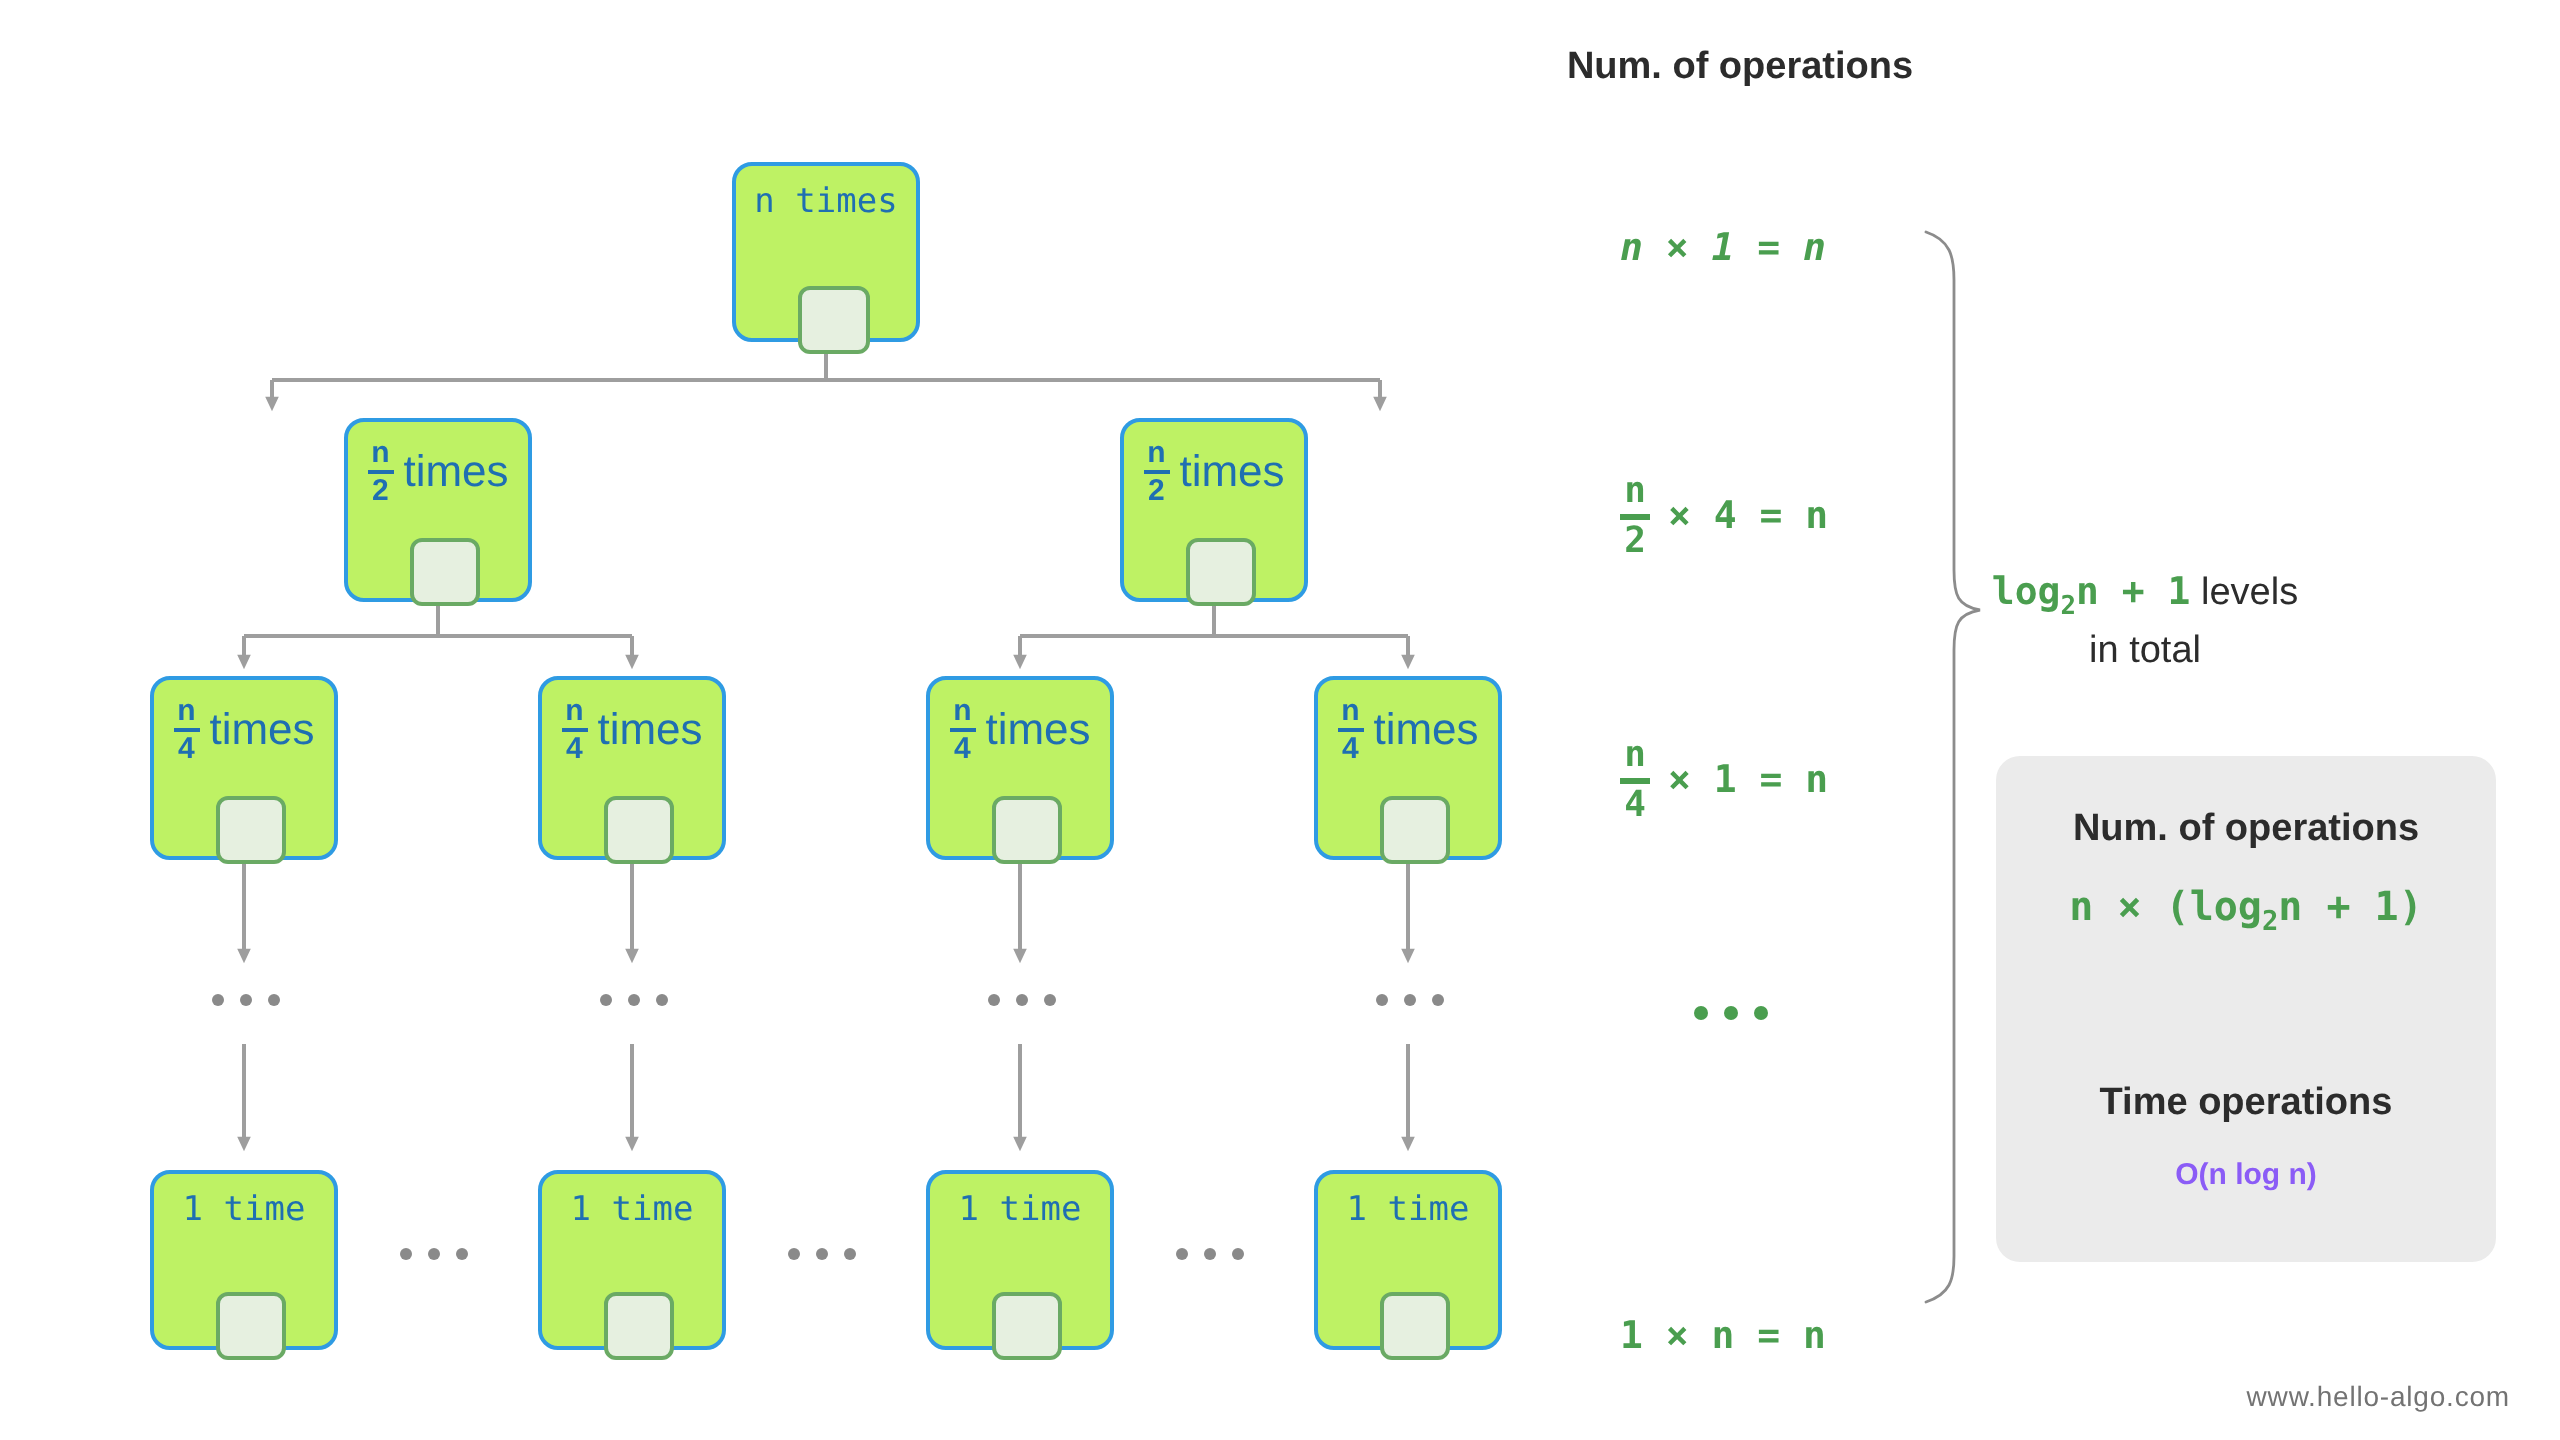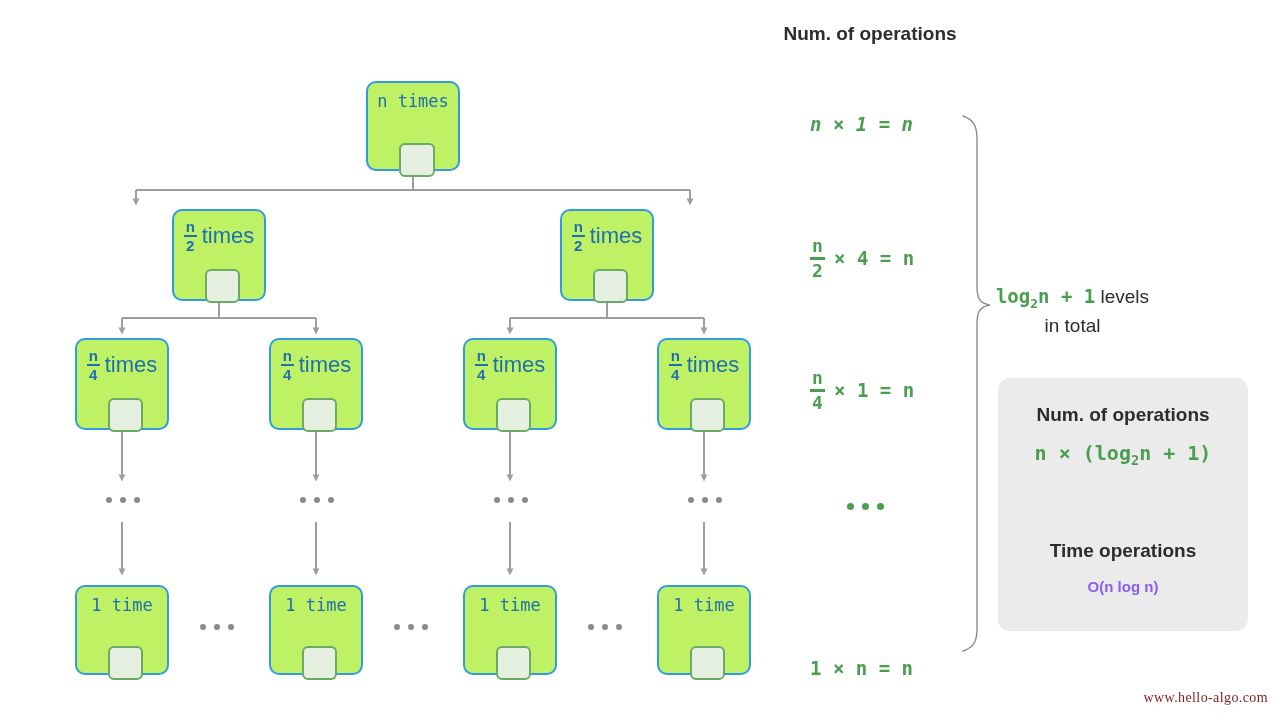--- a/index.html
+++ b/index.html
@@ -68,22 +68,22 @@
     font-family:"DejaVu Sans Mono","Liberation Mono",monospace;font-weight:bold;
     font-size:20px;color:#4a9e4f;
   }
   .card .gexpr sub{font-size:0.68em;}
   .card .bexpr{
     font-family:Liberation Sans, sans-serif;font-weight:bold;
     font-size:15px;color:#8b5cf6;
   }
 
   .watermark{
-    position:absolute;right:12px;bottom:14px;color:#7f1d1d;font-size:14px;
-    font-family:Liberation Serif, serif;letter-spacing:.4px;
+    position:absolute;right:25px;bottom:14px;color:#737373;font-size:14px;
+    font-family:Liberation Sans, sans-serif;letter-spacing:.4px;
   }
 </style>
 </head>
 <body>
 
 <div id="stage">
 
   <svg class="layer" viewBox="0 0 1280 720">
     <defs>
       <marker id="ah" markerWidth="9" markerHeight="9" refX="4.2" refY="4.2" orient="auto" markerUnits="userSpaceOnUse">

